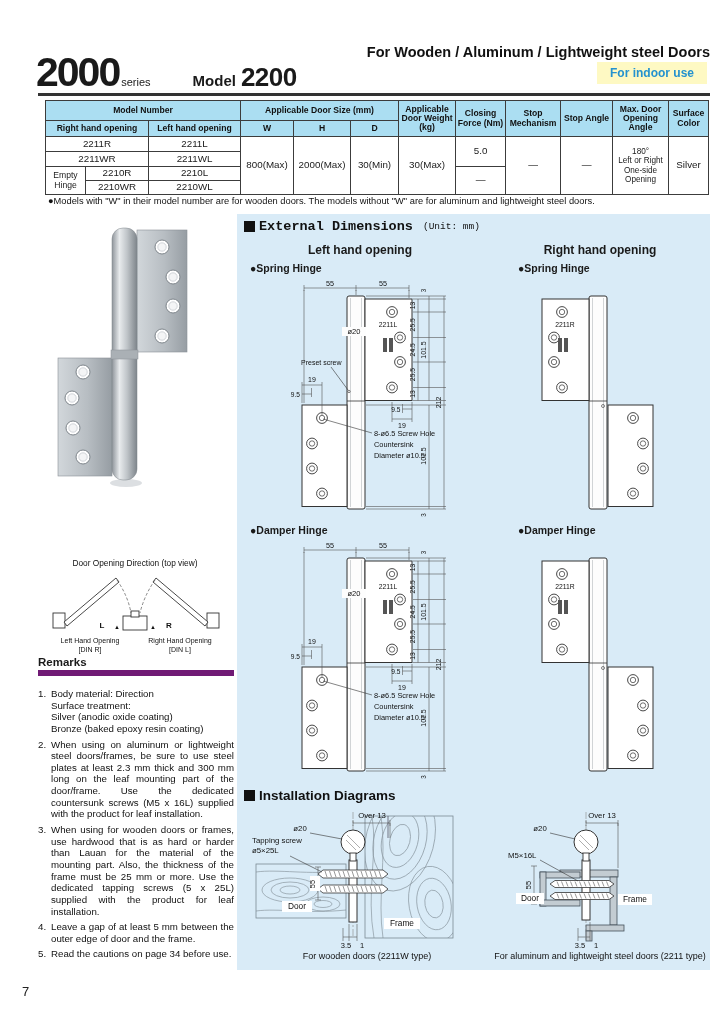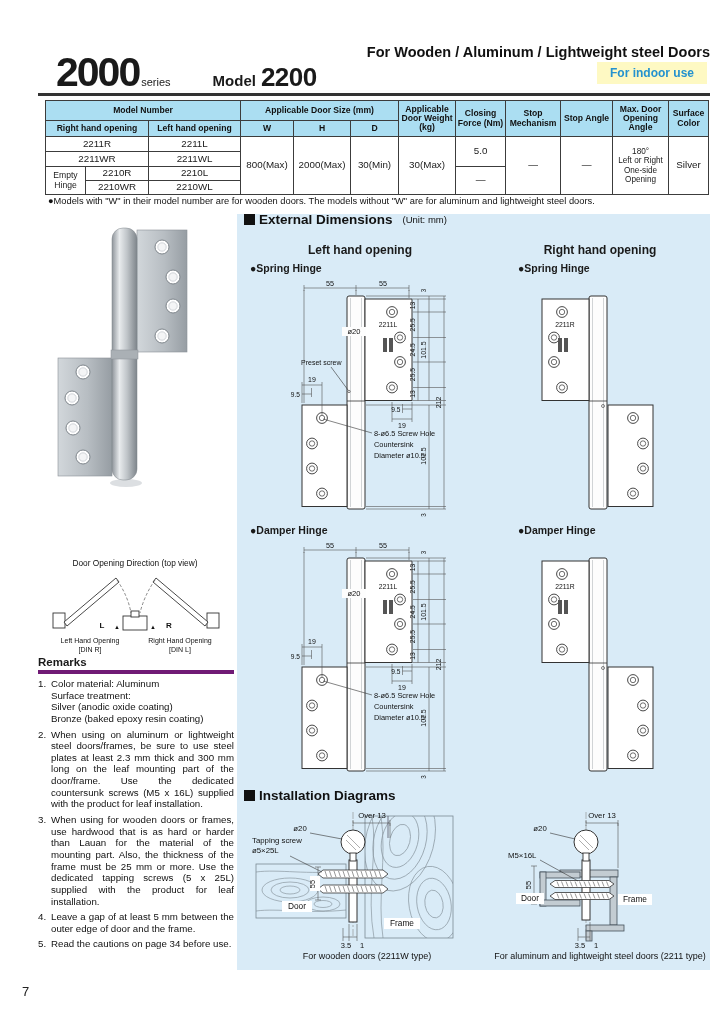--- a/index.html
+++ b/index.html
@@ -4,21 +4,21 @@
 <style>
   :root{ --hdr:#abdef2; }
   html,body{margin:0;padding:0;background:#fff;}
   .page{position:relative;width:724px;height:1024px;background:#fff;overflow:hidden;
         font-family:"Liberation Sans",sans-serif;color:#1a1a1a;}
   .abs{position:absolute;}
   
   .door-types{top:44px;right:14px;font-size:14.5px;font-weight:bold;color:#111;}
   .badge{top:62px;left:597px;width:110px;height:22px;display:flex;align-items:center;justify-content:center;
          font-size:12px;font-weight:bold;}
-  .series-block{top:52px;left:56px;display:flex;align-items:baseline;white-space:nowrap;}
+  .series-block{top:52px;left:36px;display:flex;align-items:baseline;white-space:nowrap;}
   .series-num{font-size:41px;font-weight:bold;letter-spacing:-2px;line-height:1;}
   .series-word{font-size:11px;font-weight:normal;margin-left:2px;}
   .model-label{font-size:15px;font-weight:bold;margin-left:42px;}
   .model-num{font-size:26px;font-weight:bold;margin-left:5px;letter-spacing:-0.5px;}
   .title-rule{top:93px;left:38px;width:672px;height:3px;background:#333;}
   
   .spec-wrap{top:100px;left:45px;}
   table.spec{border-collapse:collapse;table-layout:fixed;width:663px;}
   .spec th,.spec td{border:1px solid #3c3c3c;text-align:center;vertical-align:middle;padding:0 1px;line-height:1.08;}
   .spec th{background:var(--hdr);font-weight:bold;font-size:8.6px;color:#111;}
@@ -29,21 +29,21 @@
   
   .panel{top:214px;left:237px;width:473px;height:756px;}
   .sec-title{display:flex;align-items:center;font-size:13.5px;font-weight:bold;color:#111;}
   .sec-sq{width:11px;height:11px;background:#111;margin-right:4px;flex:none;}
   .sec-unit{font-size:9.5px;font-weight:normal;margin-left:10px;}
   .col-head{font-size:12px;font-weight:bold;text-align:center;}
   .hinge-label{font-size:10.5px;font-weight:bold;}
   .caption{font-size:9px;text-align:center;color:#111;}
   
   .remarks{top:656px;left:38px;width:196px;}
-  .remarks h3{margin:0 0 4px 0;font-size:11.5px;border-bottom:4px solid #701a75;padding-bottom:2px;}
+  .remarks h3{margin:0 0 12px 0;font-size:11.5px;border-bottom:6px solid #701a75;padding-bottom:2px;}
   .remark{display:flex;font-size:9.7px;line-height:1.2;margin-bottom:4px;color:#111;}
   .remark .n{width:13px;flex:none;}
   .remark .body{flex:1;}
   .remark .body.just{text-align:justify;}
   .page-num{top:984px;left:22px;font-size:13px;color:#222;}
   svg{display:block;}
 </style>
 </head>
 <body>
 
@@ -128,21 +128,21 @@
     </tbody>
       </table>
   </div>
 
   <div class="abs notes">
     <div>●Models with "W" in their model number are for wooden doors. The models without "W" are for aluminum and lightweight steel doors.</div>
   </div>
 
   <div class="abs panel" style="background: rgb(217, 235, 247);"></div>
 
-  <div class="abs sec-title" style="top:212px;left:244px;">
+  <div class="abs sec-title" style="top:219px;left:244px;font-family:Liberation Mono, monospace;">
     <span class="sec-sq"></span>
     <span>External Dimensions</span>
     <span class="sec-unit">(Unit: mm)</span>
   </div>
 
   <div class="abs col-head" style="top:243px;left:270px;width:180px;">Left hand opening</div>
   <div class="abs col-head" style="top:243px;left:515px;width:170px;">Right hand opening</div>
 
   <div class="abs hinge-label" style="top:262px;left:250px;">●Spring Hinge</div>
   <div class="abs hinge-label" style="top:262px;left:518px;">●Spring Hinge</div>
@@ -439,21 +439,21 @@
       <text x="142" y="87" font-size="7" text-anchor="middle" fill="#111">Right Hand Opening</text>
       <text x="142" y="96" font-size="7" text-anchor="middle" fill="#111">[DIN L]</text>
     </svg>
 
   <div class="abs remarks">
     <h3>Remarks</h3>
     <div id="remarks-list">
         <div class="remark">
           <div class="n">1.</div>
           <div class="body">
-            <div>Color material: Aluminum</div>
+            <div>Body material: Direction</div>
             <div>Surface treatment:</div>
             <div>Silver (anodic oxide coating)</div>
             <div>Bronze (baked epoxy resin coating)</div>
           </div>
         </div>
         <div class="remark">
           <div class="n">2.</div>
           <div class="body just">
             <div>When using on aluminum or lightweight steel doors/frames, be sure to use steel plates at least 2.3 mm thick and 300 mm long on the leaf mounting part of the door/frame. Use the dedicated countersunk screws (M5 x 16L) supplied with the product for leaf installation.</div>
           </div>

